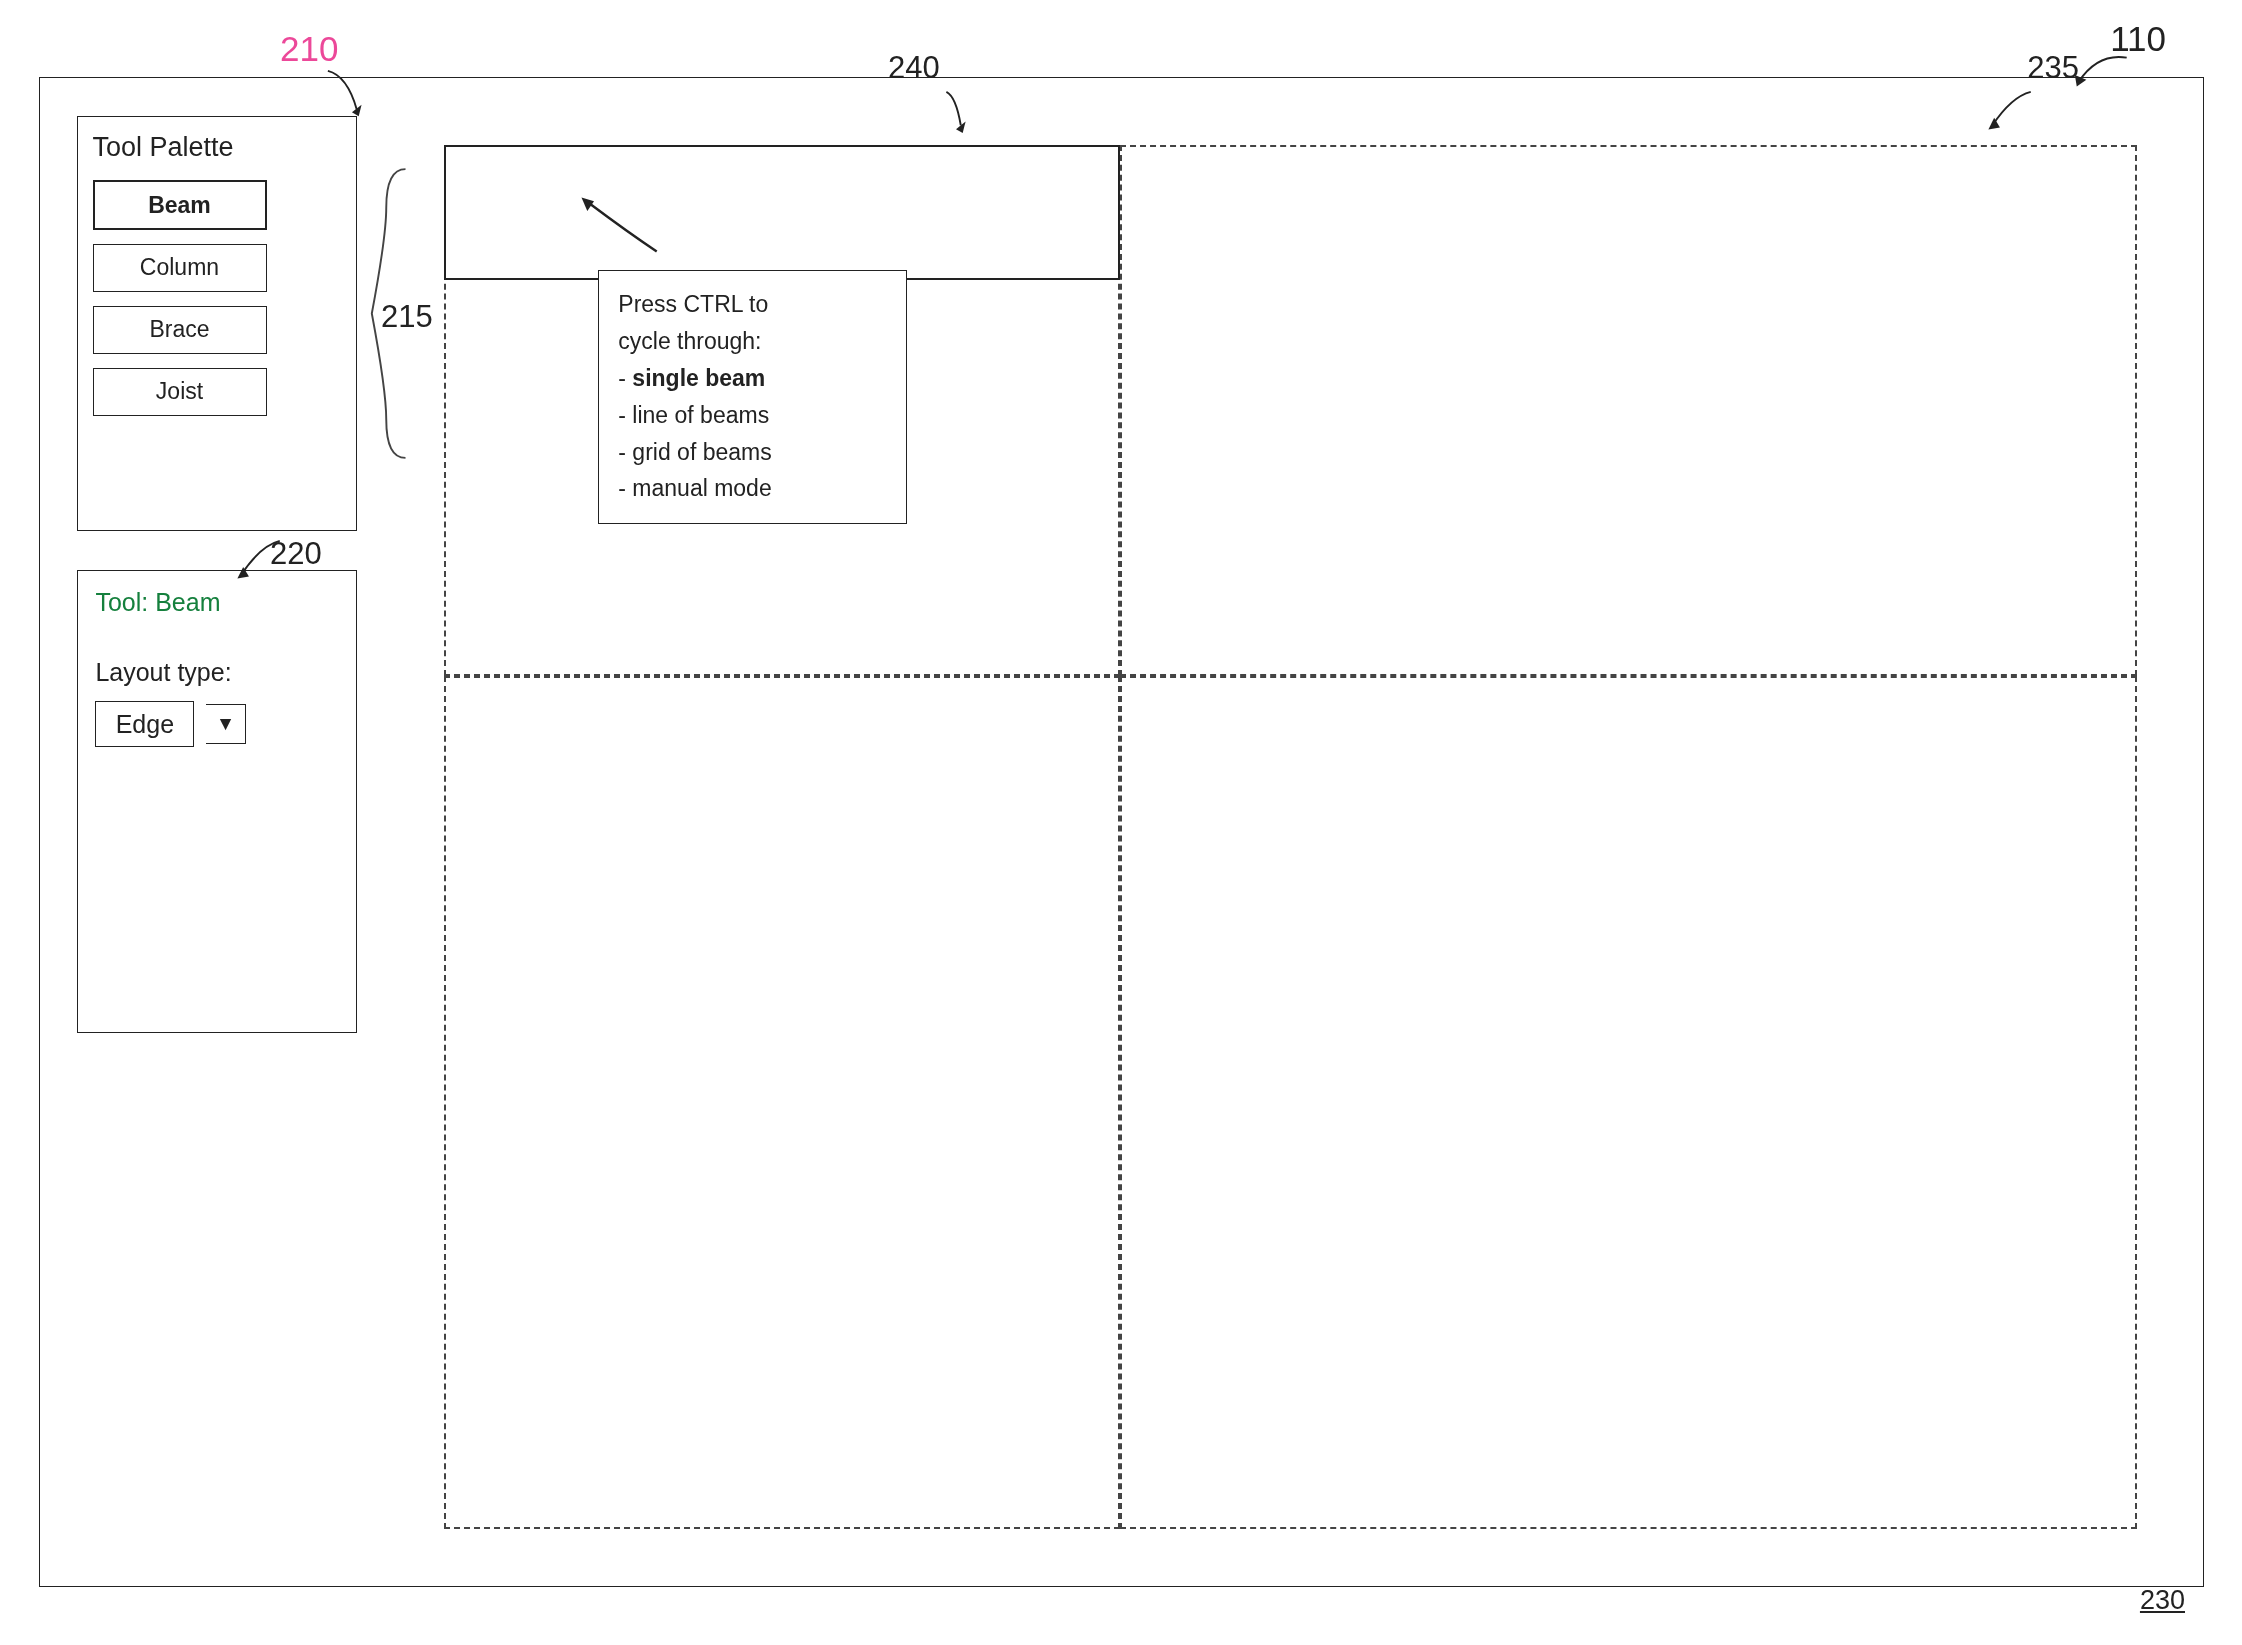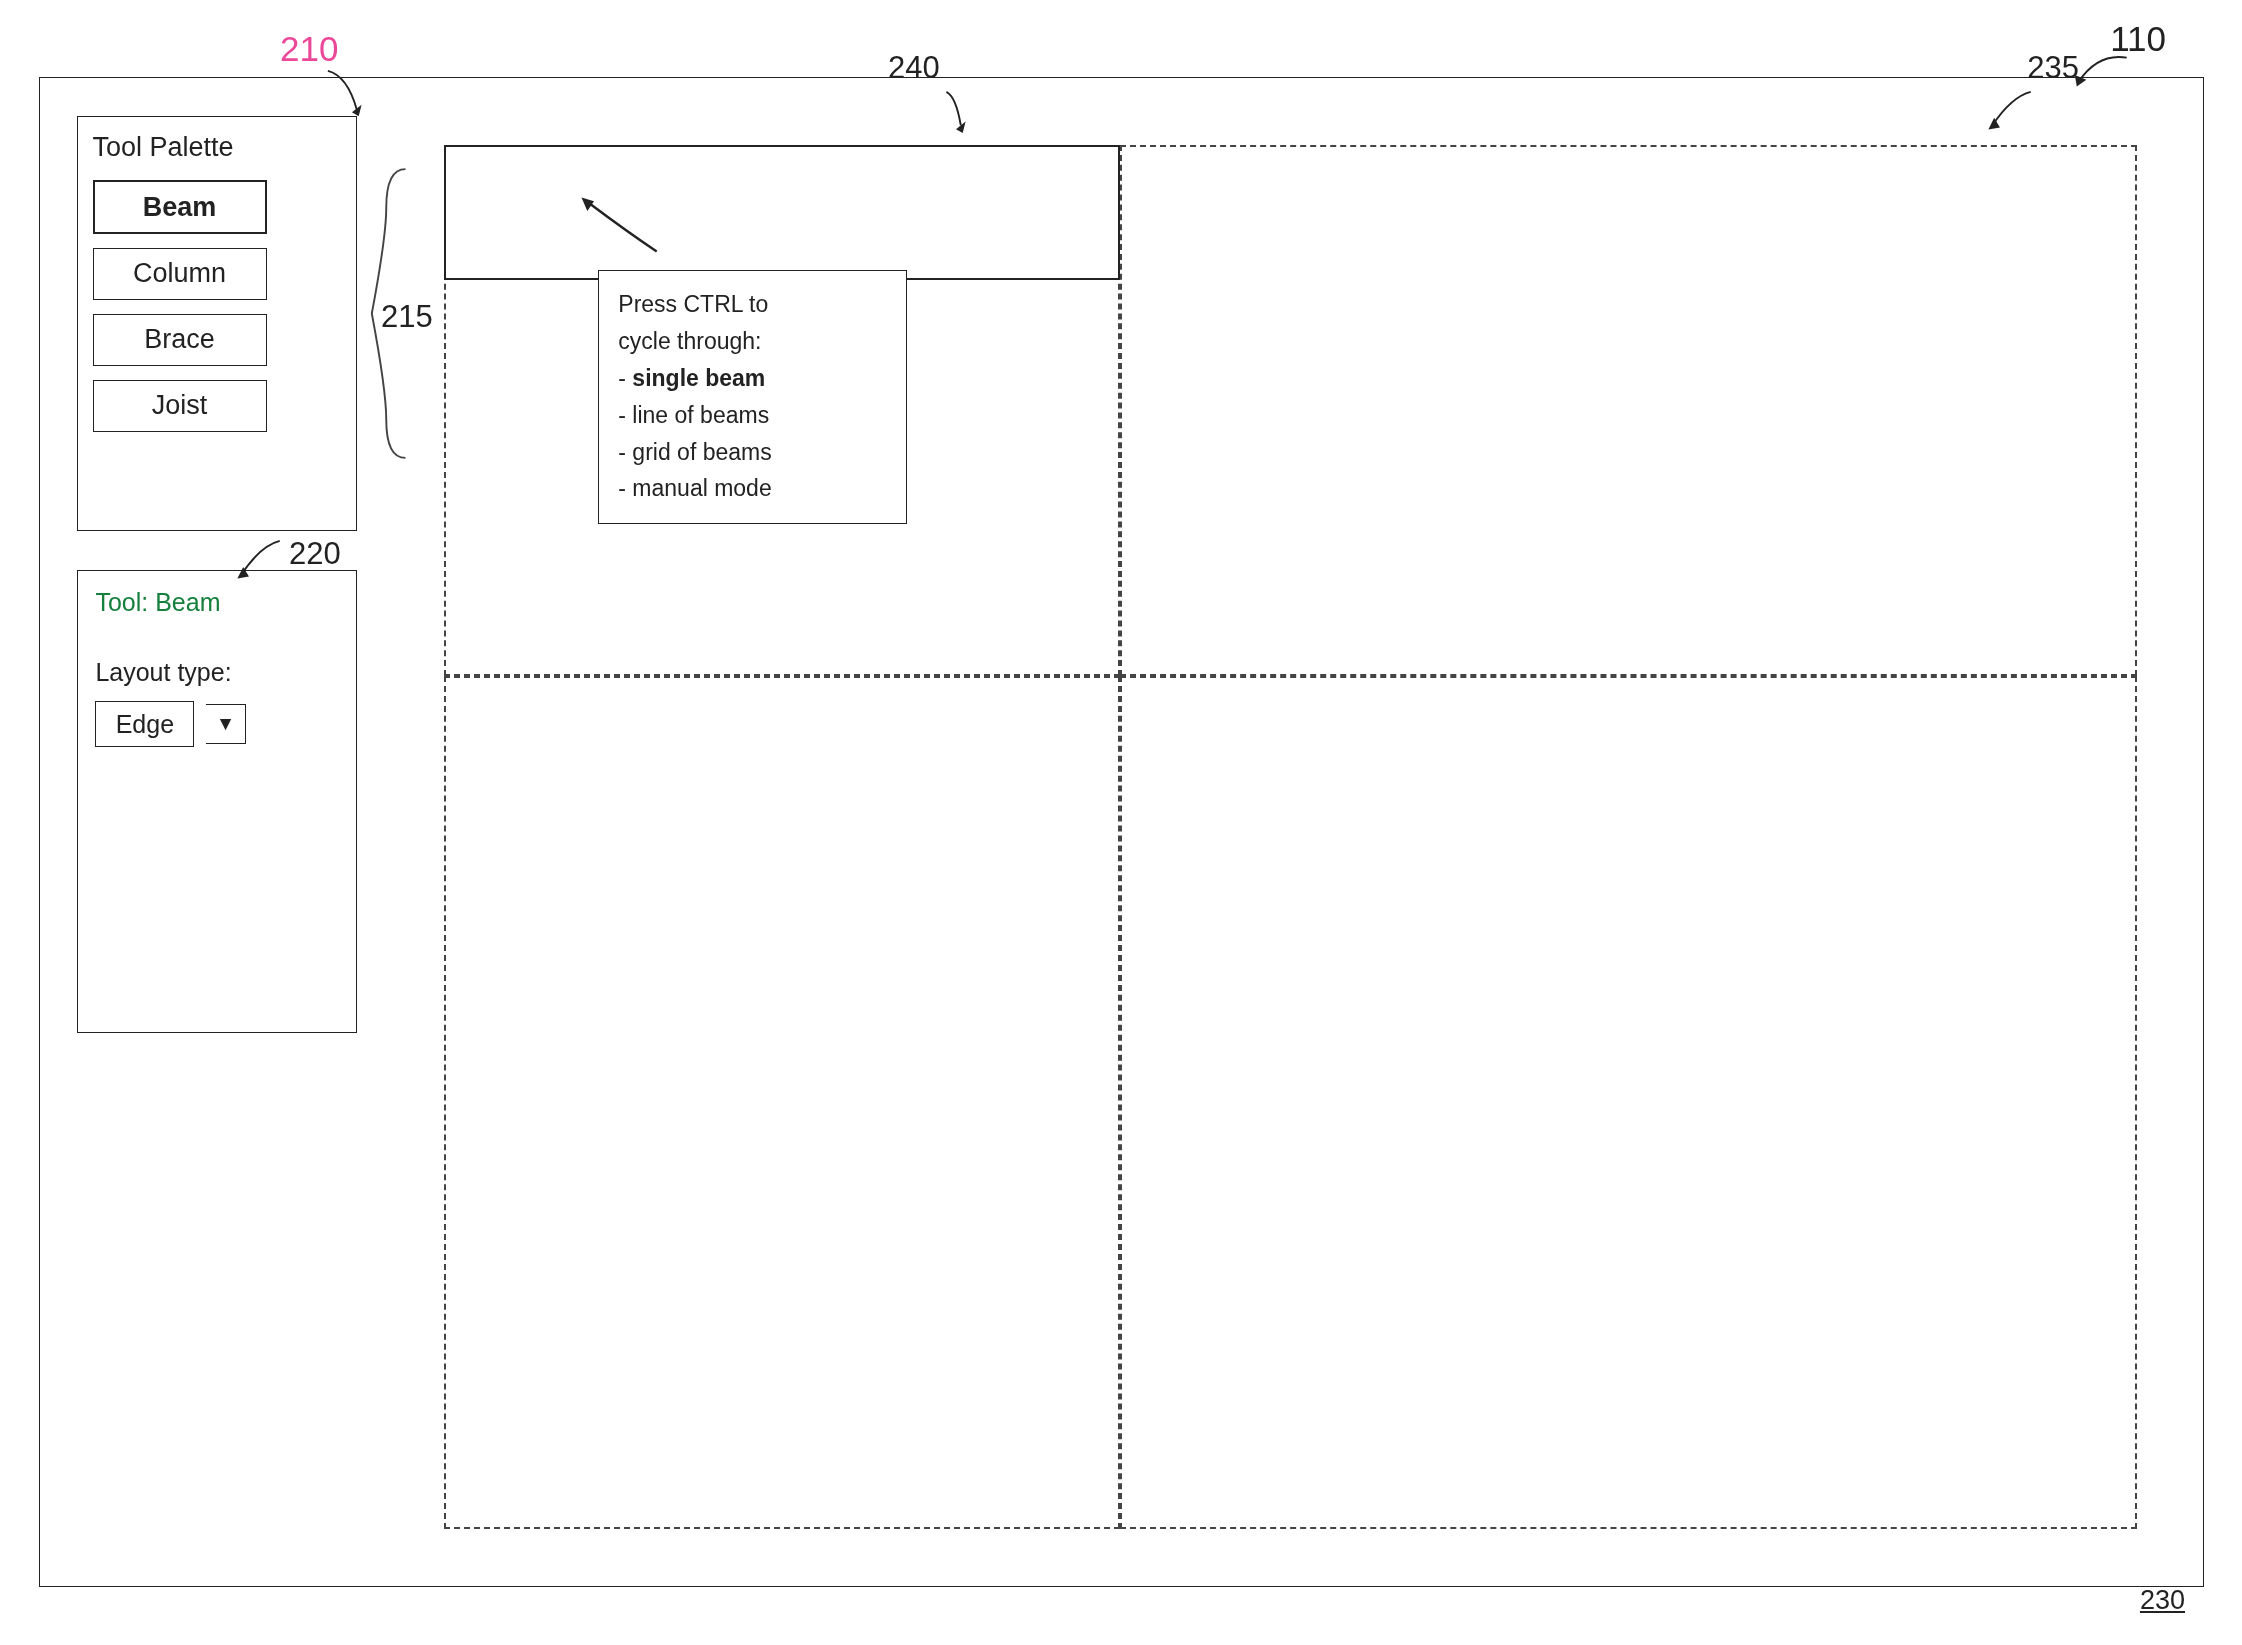--- a/index.html
+++ b/index.html
@@ -56,21 +56,21 @@
       font-size: 27px;
       margin-bottom: 17.4px;
       color: #222;
     }
     .tool-btn {
       display: block;
       width: 174px;
       padding: 9.7px 0;
       border: 1.9px solid #222;
       background: #fff;
-      font-size: 27px;
+      font-size: 23px;
       text-align: center;
       margin-bottom: 13.5px;
       cursor: pointer;
       color: #222;
     }
     .tool-btn.active {
       font-weight: bold;
       border-width: 2.9px;
     }
 
@@ -135,21 +135,20 @@
       color: #222;
     }
 
     
     .ref-220 {
       position: absolute;
       top: 536px;
       left: 270px;
       font-size: 31px;
       color: #222;
-      margin-left: 19px;
     }
 
     
     .canvas-area {
       position: absolute;
       top: 116px;
       left: 415px;
       right: 77px;
       bottom: 87px;
     }

